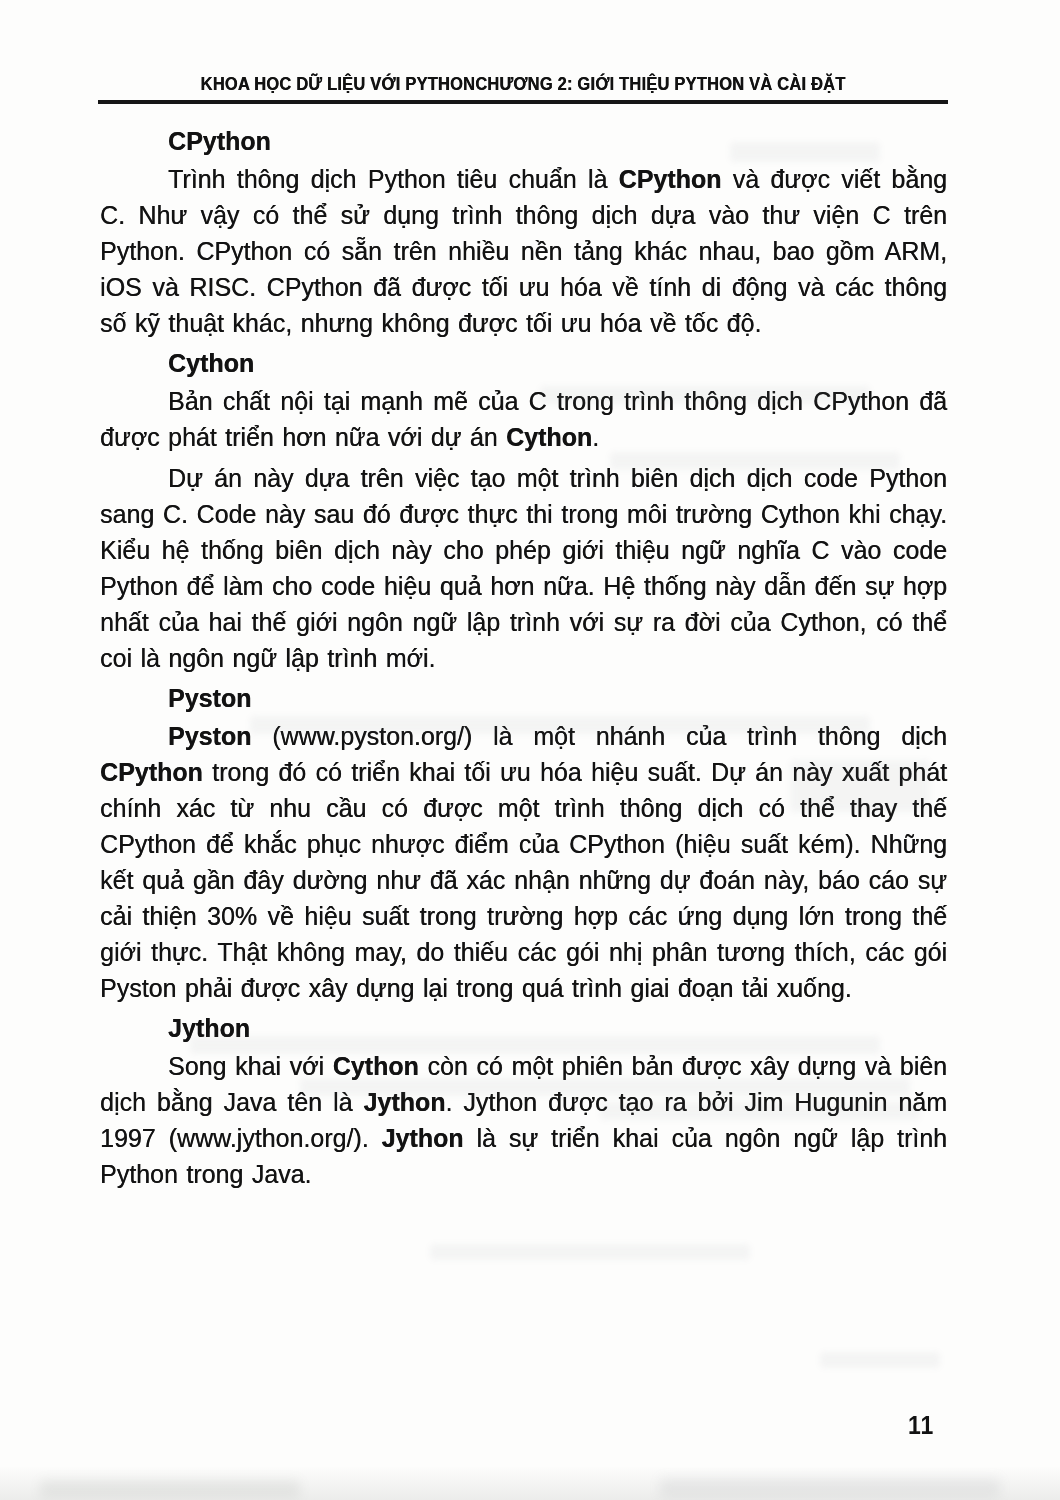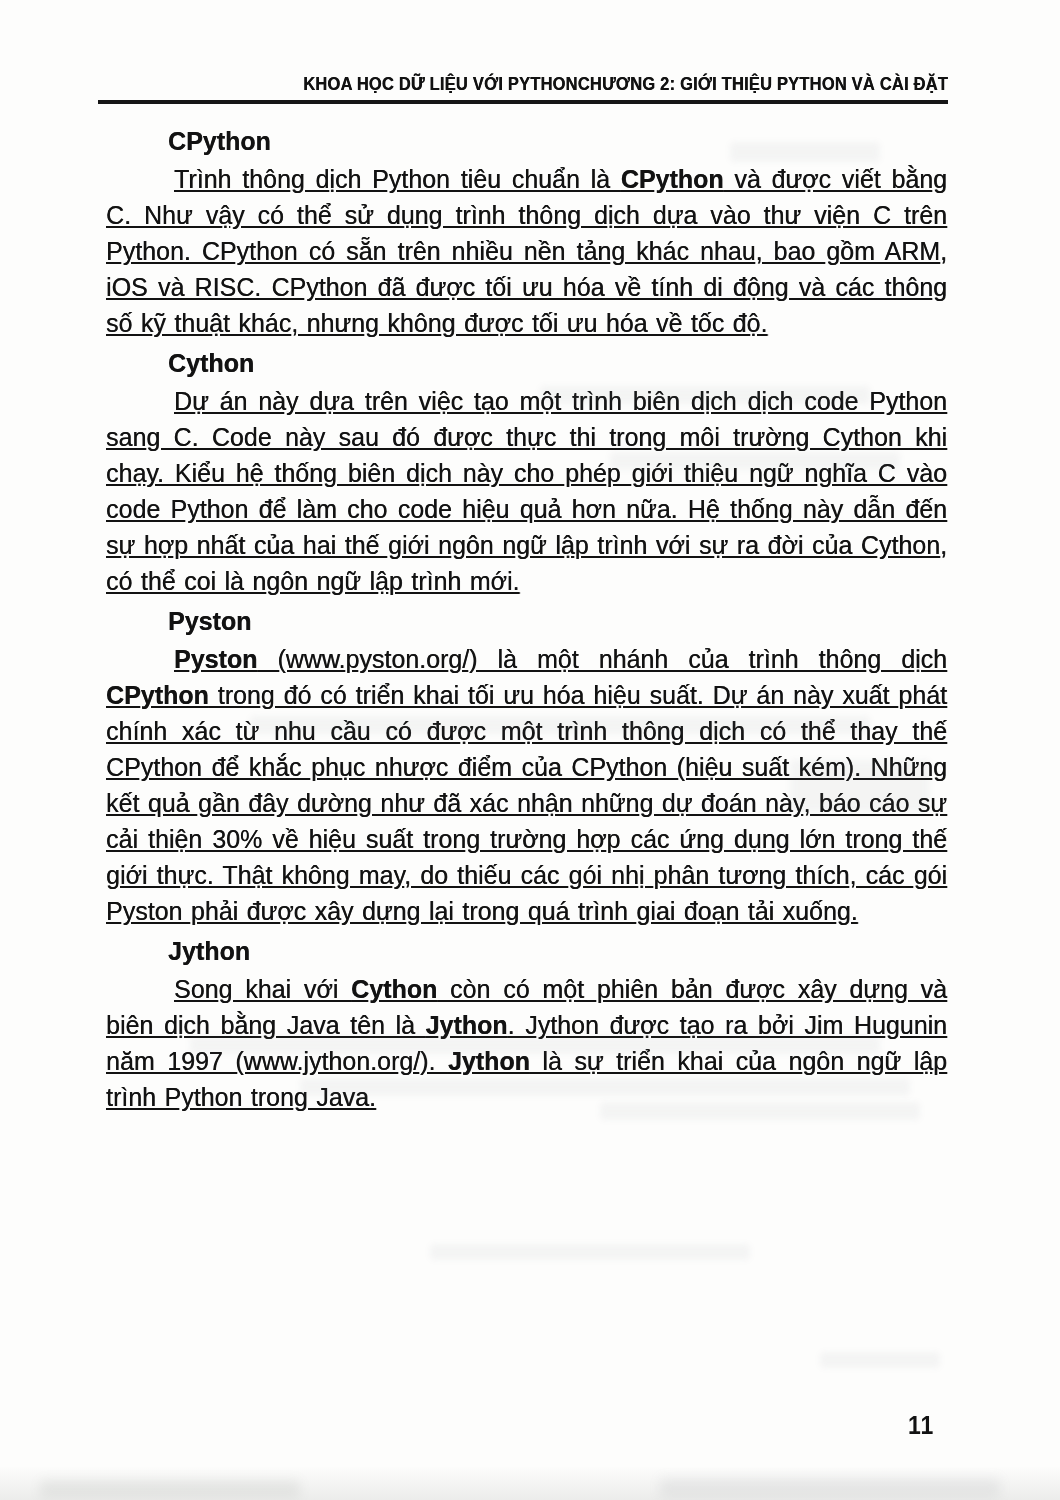--- a/index.html
+++ b/index.html
@@ -12,21 +12,21 @@
     position:relative;
     width:1060px;height:1500px;
     background:#fdfdfc;
     color:#121212;
     overflow:hidden;
   }
   
   .running-header{
     position:absolute;
     left:98px;right:112px;top:74px;
-    display:flex;justify-content:flex-end;align-items:flex-end;
+    display:flex;justify-content:center;align-items:flex-end;
     font-weight:700;
     font-size:16.5px;
     letter-spacing:.2px;
     padding-bottom:7px;
     border-bottom:4px solid #161616;
     transform-origin:left bottom;
   }
   .running-header span{
     white-space:nowrap;
     transform:scaleY(1.12);
@@ -42,24 +42,23 @@
     text-shadow:.35px 0 0 rgba(10,10,10,.85);
   }
   .content h2{
     font-size:25px;
     line-height:34px;
     font-weight:700;
     margin:3px 0 3px 68px;
     text-align:left;
   }
   .content p{
-    margin:0 0 5px 6px;
+    margin:0 0 5px 0;
     text-indent:68px;
     word-spacing:1.5px;
-    text-decoration:underline;
   }
   .content p span.b{font-weight:700;}
   
   .page-number{
     position:absolute;
     left:908px;top:1412px;
     font-size:23px;
     font-weight:700;
     letter-spacing:1px;
     transform:scaleY(1.1);
@@ -104,20 +103,21 @@
 
   <main class="content">
 
     <section>
       <h2>CPython</h2>
       <p><span>Trình thông dịch Python tiêu chuẩn là </span><span class="b">CPython</span><span> và được viết bằng C. Như vậy có thể sử dụng trình thông dịch dựa vào thư viện C trên Python. CPython có sẵn trên nhiều nền tảng khác nhau, bao gồm ARM, iOS và RISC. CPython đã được tối ưu hóa về tính di động và các thông số kỹ thuật khác, nhưng không được tối ưu hóa về tốc độ.</span></p>
     </section>
 
     <section>
       <h2>Cython</h2>
+      <p><span>Bản chất nội tại mạnh mẽ của C trong trình thông dịch CPython đã được phát triển hơn nữa với dự án </span><span class="b">Cython</span><span>.</span></p>
       <p><span>Dự án này dựa trên việc tạo một trình biên dịch dịch code Python sang C. Code này sau đó được thực thi trong môi trường Cython khi chạy. Kiểu hệ thống biên dịch này cho phép giới thiệu ngữ nghĩa C vào code Python để làm cho code hiệu quả hơn nữa. Hệ thống này dẫn đến sự hợp nhất của hai thế giới ngôn ngữ lập trình với sự ra đời của Cython, có thể coi là ngôn ngữ lập trình mới.</span></p>
     </section>
 
     <section>
       <h2>Pyston</h2>
       <p><span class="b">Pyston</span><span> (www.pyston.org/) là một nhánh của trình thông dịch </span><span class="b">CPython</span><span> trong đó có triển khai tối ưu hóa hiệu suất. Dự án này xuất phát chính xác từ nhu cầu có được một trình thông dịch có thể thay thế CPython để khắc phục nhược điểm của CPython (hiệu suất kém). Những kết quả gần đây dường như đã xác nhận những dự đoán này, báo cáo sự cải thiện 30% về hiệu suất trong trường hợp các ứng dụng lớn trong thế giới thực. Thật không may, do thiếu các gói nhị phân tương thích, các gói Pyston phải được xây dựng lại trong quá trình giai đoạn tải xuống.</span></p>
     </section>
 
     <section>
       <h2>Jython</h2>

